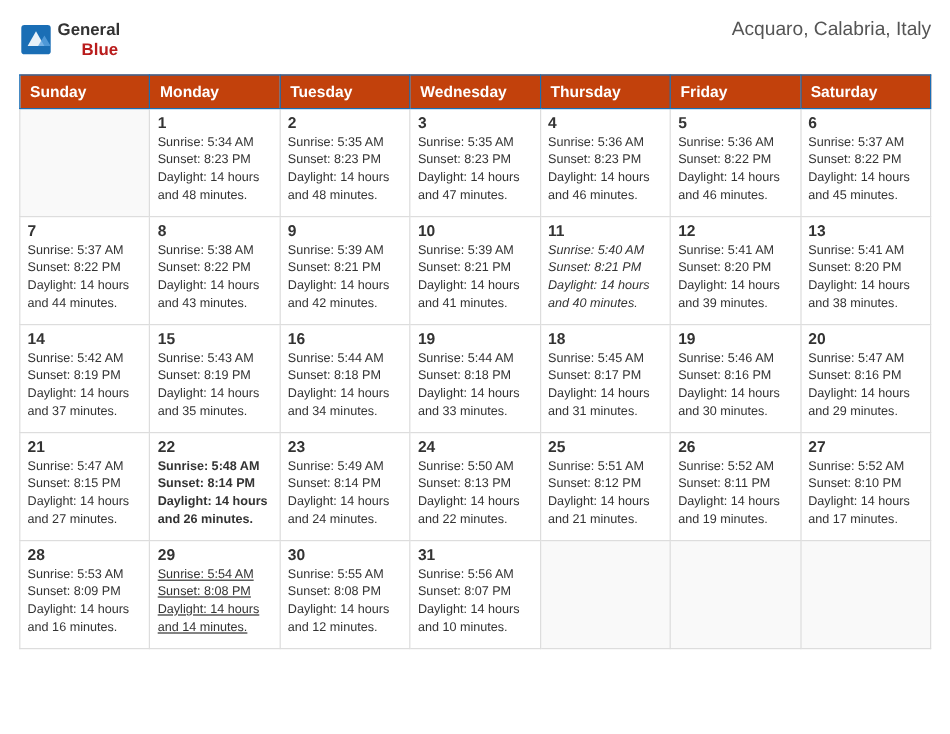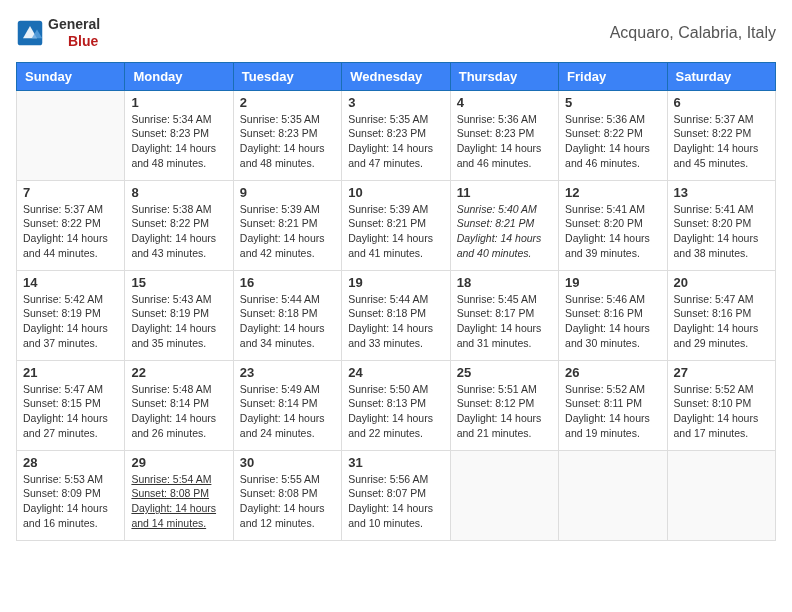--- a/index.html
+++ b/index.html
@@ -6,21 +6,21 @@
     body {
       font-family: Arial, sans-serif;
       background: #fff;
       width: 792px;
       min-height: 612px;
       padding: 16px;
     }
     .header-area {
       display: flex;
       justify-content: space-between;
-      align-items: center;
+      align-items: flex-start;
       margin-bottom: 12px;
     }
     .logo {
       display: flex;
       align-items: center;
       gap: 4px;
     }
     .logo-text {
       display: flex;
       flex-direction: column;
@@ -46,21 +46,21 @@
     .location-title {
       font-size: 16px;
       color: #555;
     }
     .calendar {
       width: 100%;
       border-collapse: collapse;
       border: 1px solid #ccc;
     }
     .calendar th {
-      background-color: #3b82f6;
+      background-color: #c2410c;
       color: #fff;
       text-align: left;
       padding: 6px 8px;
       font-size: 13px;
       border: 1px solid #1a6eb5;
     }
     .calendar td {
       border: 1px solid #ddd;
       vertical-align: top;
       padding: 4px 6px;
@@ -270,21 +270,21 @@
       <tr class="week-row">
         <td>
           <span class="day-number">21</span>
           <div class="day-info" style="white-space: pre-line;">Sunrise: 5:47 AM
 Sunset: 8:15 PM
 Daylight: 14 hours
 and 27 minutes.</div>
         </td>
         <td>
           <span class="day-number">22</span>
-          <div class="day-info" style="white-space: pre-line;">Sunrise: 5:48 AM
+          <div class="day-info" style="white-space: pre-line; font-weight: bold;">Sunrise: 5:48 AM
 Sunset: 8:14 PM
 Daylight: 14 hours
 and 26 minutes.</div>
         </td>
         <td>
           <span class="day-number">23</span>
           <div class="day-info" style="white-space: pre-line;">Sunrise: 5:49 AM
 Sunset: 8:14 PM
 Daylight: 14 hours
 and 24 minutes.</div>

